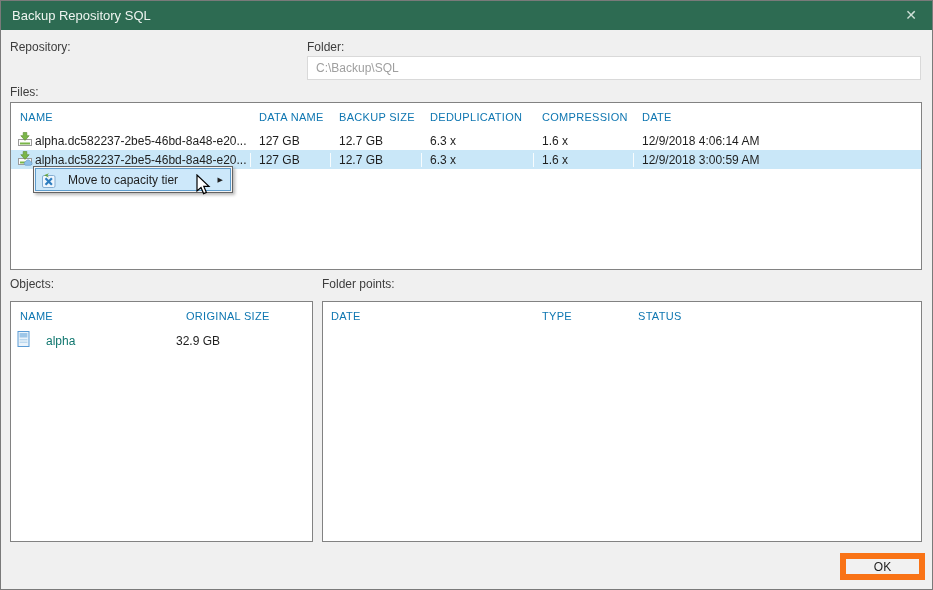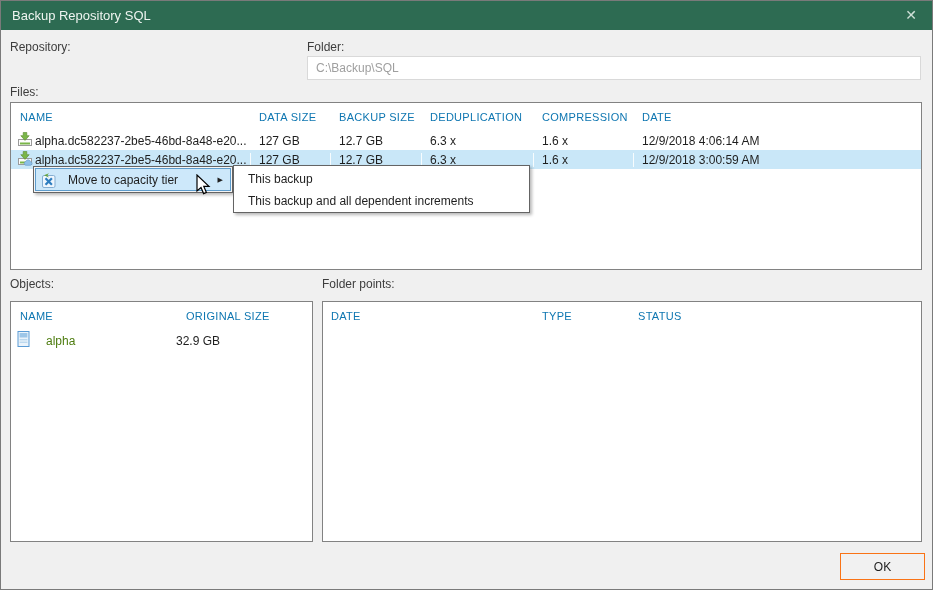--- a/index.html
+++ b/index.html
@@ -29,63 +29,63 @@
   .lv-row.selected .lv-cell:not(:first-child){box-shadow:inset 1px 0 0 rgba(255,255,255,.85);}
   .name-cell{display:flex;align-items:center;padding-left:6px;}
   .name-cell .ficon{flex:none;margin-right:2px;}
 
   
   .c-name{width:239px}.c-data{width:80px}.c-backup{width:91px}.c-dedup{width:112px}.c-comp{width:100px}.c-date{flex:1}
   
   .o-name{width:166px}.o-size{flex:1}
   .obj-row{display:flex;align-items:center;height:21px;}
   .obj-row .oicon{margin-left:6px;flex:none;}
-  .obj-row .oname{margin-left:16px;color:#4d7c0f;}
+  .obj-row .oname{margin-left:16px;color:#0f766e;}
   .obj-row .osize{margin-left:0;color:#1e1e1e;}
   
   .r-date{width:210px}.r-type{width:96px}.r-status{flex:1}
 
   
   .menu{position:absolute;background:#f5f5f5;border:1px solid #646464;box-shadow:2px 2px 3px rgba(0,0,0,.28);
     box-sizing:border-box;z-index:10;}
   #context-menu{left:33px;top:166px;width:200px;height:27px;padding:1px;}
   .menu-item{height:23px;display:flex;align-items:center;box-sizing:border-box;color:#1e1e1e;}
   .menu-item.highlight{background:#cde8fa;border:1px solid #5e9ccc;}
   .menu-item .micon{margin-left:5px;flex:none;display:flex;}
   .menu-item .mlabel{margin-left:11px;white-space:nowrap;}
   .menu-item .marrow{margin-left:auto;margin-right:7px;font-size:7px;color:#1e1e1e;}
   #submenu{left:233px;top:165px;width:297px;height:48px;background:#fff;padding:2px 0;}
   .submenu-item{height:22px;display:flex;align-items:center;padding-left:14px;color:#1e1e1e;white-space:nowrap;}
 
   
   #cursor{position:absolute;left:196px;top:174px;z-index:15;pointer-events:none;}
 
   
-  .ok-btn{position:absolute;left:840px;top:553px;width:85px;height:27px;background:#f1f1f1;border:1px solid #f97316;
+  .ok-btn{position:absolute;left:840px;top:553px;width:85px;height:27px;background:#f1f1f1;border:6px solid #f97316;
     box-sizing:border-box;display:flex;align-items:center;justify-content:center;color:#1e1e1e;font-size:12px;}
 </style>
 </head>
 <body>
 
 <div class="window">
 
   <div class="titlebar">
     <span class="title">Backup Repository SQL</span>
     <span class="close-btn">✕</span>
   </div>
 
   <span class="field-label" style="left:10px;top:40px;">Repository:</span>
   <span class="field-label" style="left:307px;top:40px;">Folder:</span>
   <input class="textbox" style="left: 307px; top: 56px; width: 614px;" readonly="" value="C:\Backup\SQL">
 
   <span class="field-label" style="left:10px;top:85px;">Files:</span>
   <div class="panel" style="left:10px;top:102px;width:912px;height:168px;">
     <div class="lv-header">
       <div class="lv-hcell c-name">NAME</div>
-      <div class="lv-hcell c-data">DATA SIZE</div>
+      <div class="lv-hcell c-data">DATA NAME</div>
       <div class="lv-hcell c-backup">BACKUP SIZE</div>
       <div class="lv-hcell c-dedup">DEDUPLICATION</div>
       <div class="lv-hcell c-comp">COMPRESSION</div>
       <div class="lv-hcell c-date">DATE</div>
     </div>
 
     <div class="lv-row">
       <div class="lv-cell c-name name-cell">
         <span class="ficon">
           <svg width="16" height="16" viewBox="0 0 16 16">
@@ -133,24 +133,20 @@
             <rect x="3.2" y="8.4" width="9" height="2.2" transform="rotate(-45 7.7 9.5)"></rect>
           </g>
           <path d="M3 3.3 L8 1.2 6.3 3.3 8 5.4 Z" fill="#64a33c"></path>
         </svg>
       </span>
       <span class="mlabel">Move to capacity tier</span>
       <span class="marrow">▶</span>
     </div>
   </div>
 
-  <div class="menu" id="submenu">
-    <div class="submenu-item">This backup</div>
-    <div class="submenu-item">This backup and all dependent increments</div>
-  </div>
 
   <span id="cursor">
     <svg width="18" height="23" viewBox="0 0 18 23">
       <polygon points="1,1 1,17 5,13.5 7.6,19.6 10.4,18.4 7.8,12.4 13,12.4" fill="#ffffff" stroke="#000000" stroke-width="1.2"></polygon>
     </svg>
   </span>
 
   <span class="field-label" style="left:10px;top:277px;">Objects:</span>
   <div class="panel" style="left:10px;top:301px;width:303px;height:241px;">
     <div class="lv-header">

